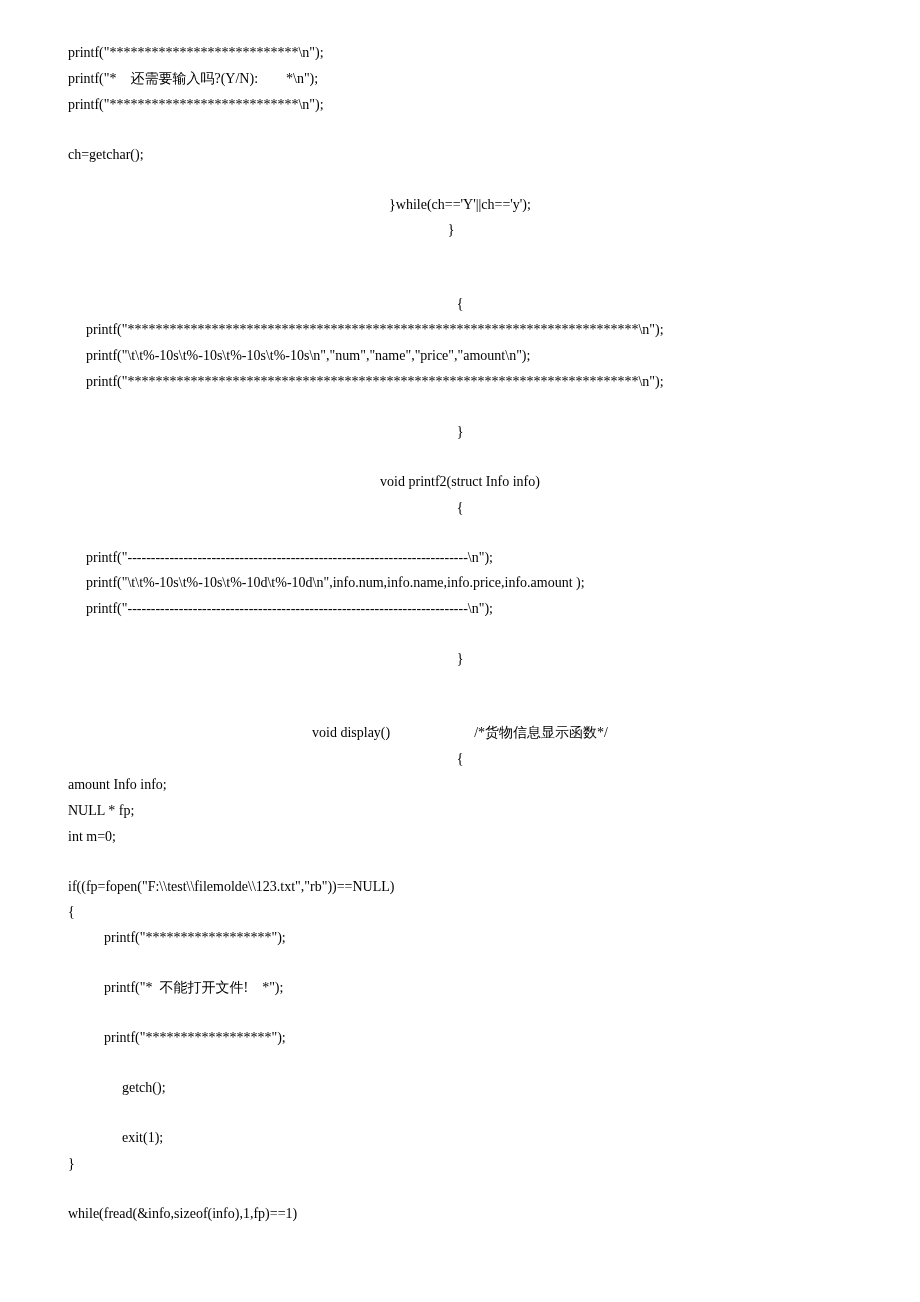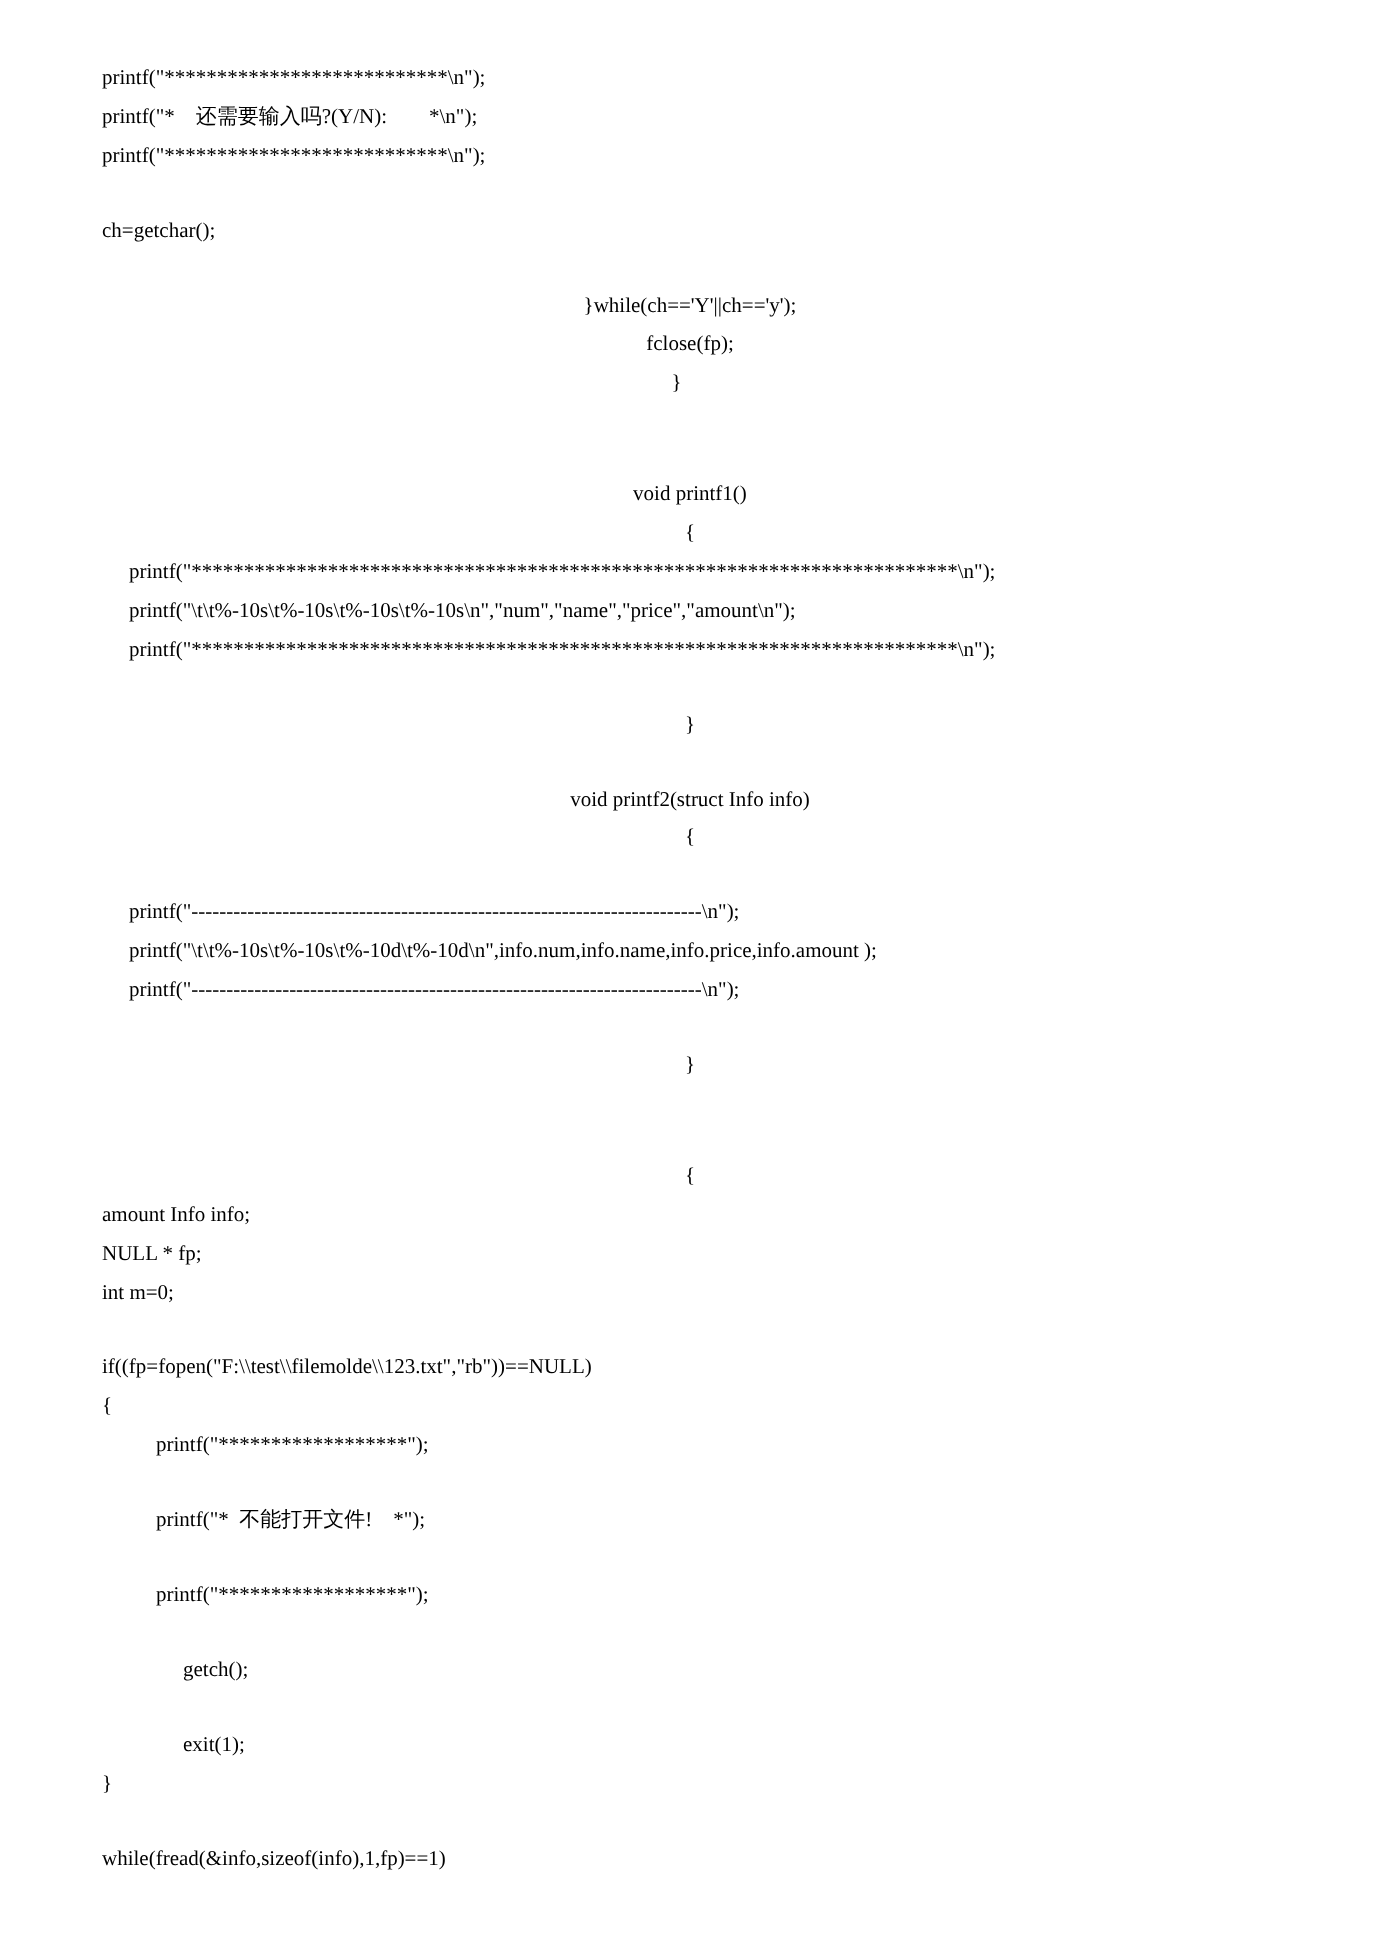--- a/index.html
+++ b/index.html
@@ -28,42 +28,41 @@
 <body>
 
 <div id="code-container">
     <div class="code-line indent1">printf("***************************\n");</div>
     <div class="code-line indent1">printf("*    还需要输入吗?(Y/N):        *\n");</div>
     <div class="code-line indent1">printf("***************************\n");</div>
     <div class="blank"></div>
     <div class="code-line indent1">ch=getchar();</div>
     <div class="blank"></div>
     <div class="code-line indent0">}while(ch=='Y'||ch=='y');</div>
-    <div class="code-line indent0">fclose(fp);</div>
     <div class="code-line indent0" style="margin-left: -18px;">}</div>
     <div class="blank"></div>
     <div class="blank"></div>
-    <div class="code-line indent0">void printf1()</div>
     <div class="code-line indent0">{</div>
     <div class="code-line indent2">printf("*************************************************************************\n");</div>
     <div class="code-line indent2">printf("\t\t%-10s\t%-10s\t%-10s\t%-10s\n","num","name","price","amount\n");</div>
     <div class="code-line indent2">printf("*************************************************************************\n");</div>
     <div class="blank"></div>
     <div class="code-line indent0">}</div>
     <div class="blank"></div>
     <div class="code-line indent0">void printf2(struct Info info)</div>
     <div class="code-line indent0">{</div>
     <div class="blank"></div>
     <div class="code-line indent2">printf("-------------------------------------------------------------------------\n");</div>
     <div class="code-line indent2">printf("\t\t%-10s\t%-10s\t%-10d\t%-10d\n",info.num,info.name,info.price,info.amount );</div>
     <div class="code-line indent2">printf("-------------------------------------------------------------------------\n");</div>
     <div class="blank"></div>
     <div class="code-line indent0">}</div>
     <div class="blank"></div>
     <div class="blank"></div>
+    <div class="code-line indent0">void display()                        /*货物信息显示函数*/</div>
     <div class="code-line indent0">{</div>
     <div class="code-line indent1">amount Info info;</div>
     <div class="code-line indent1">NULL * fp;</div>
     <div class="code-line indent1">int m=0;</div>
     <div class="blank"></div>
     <div class="code-line indent1">if((fp=fopen("F:\\test\\filemolde\\123.txt","rb"))==NULL)</div>
     <div class="code-line indent1">{</div>
     <div class="code-line indent3">printf("******************");</div>
     <div class="blank"></div>
     <div class="code-line indent3">printf("*  不能打开文件!    *");</div>

